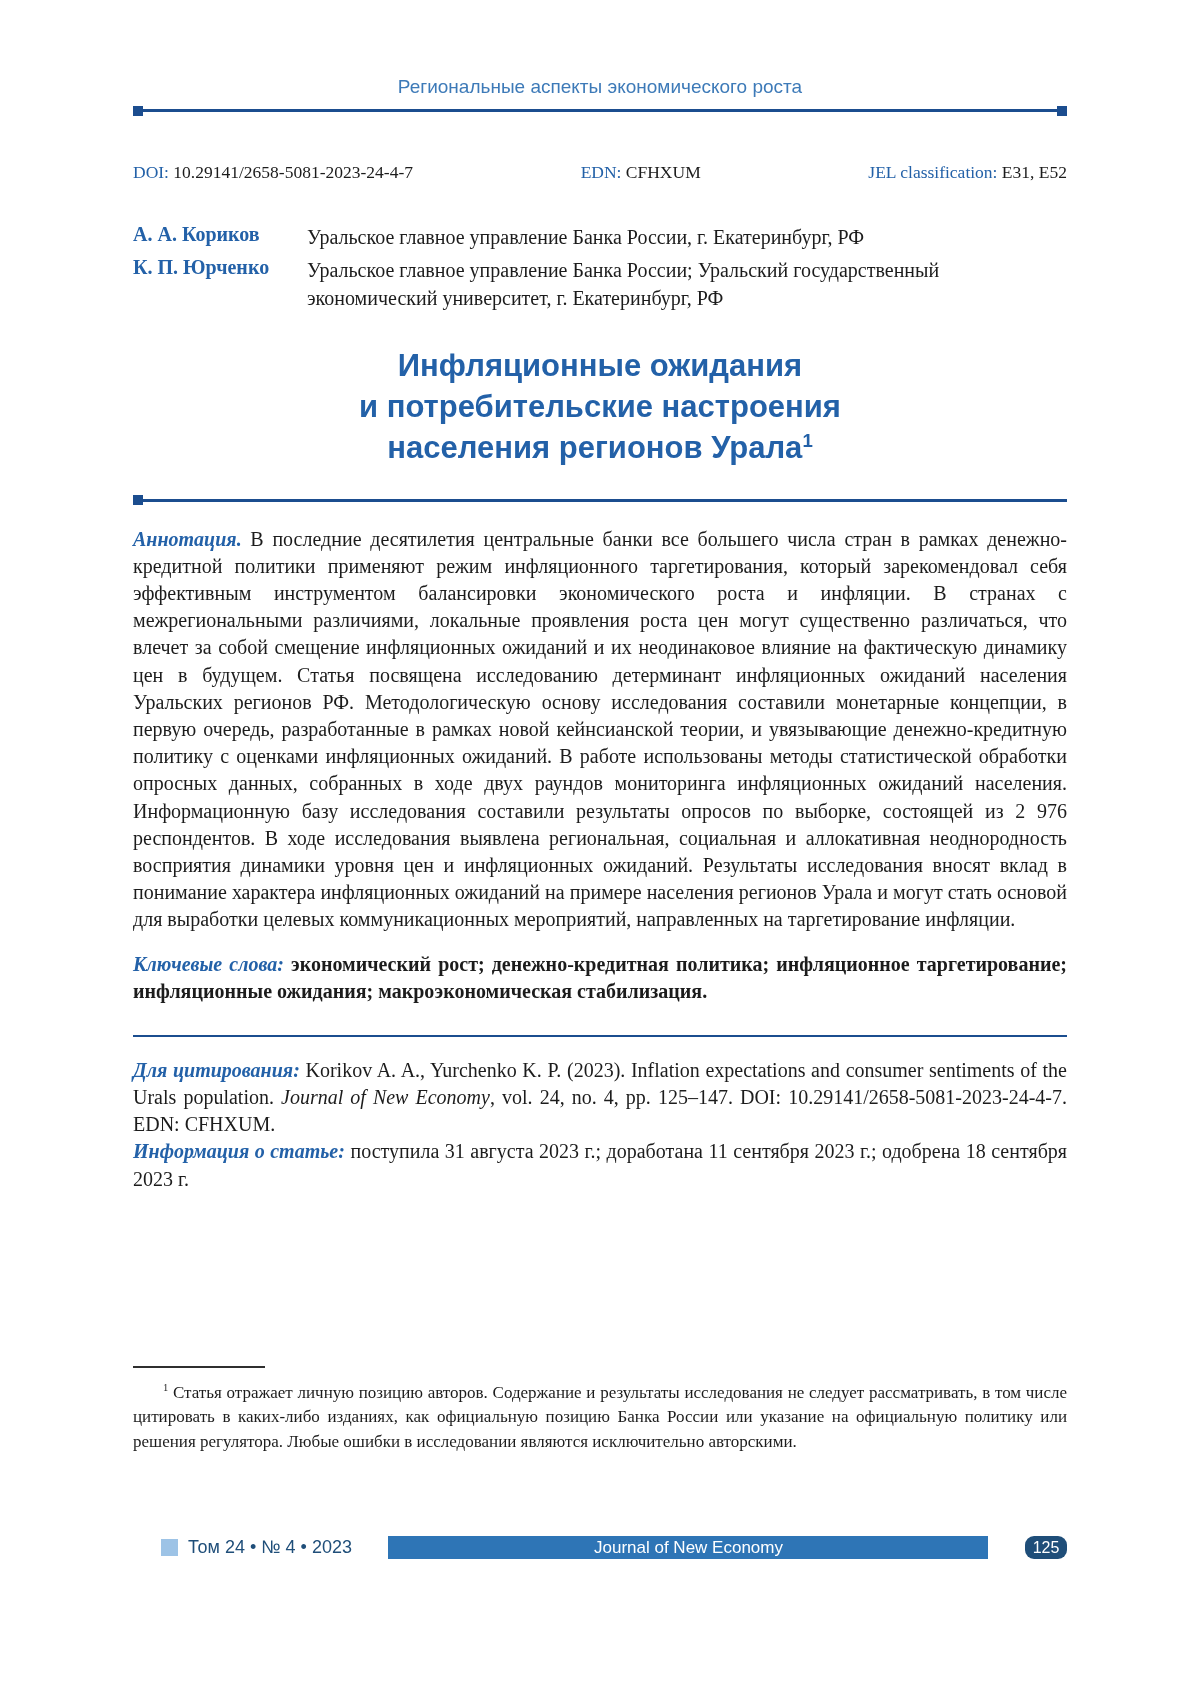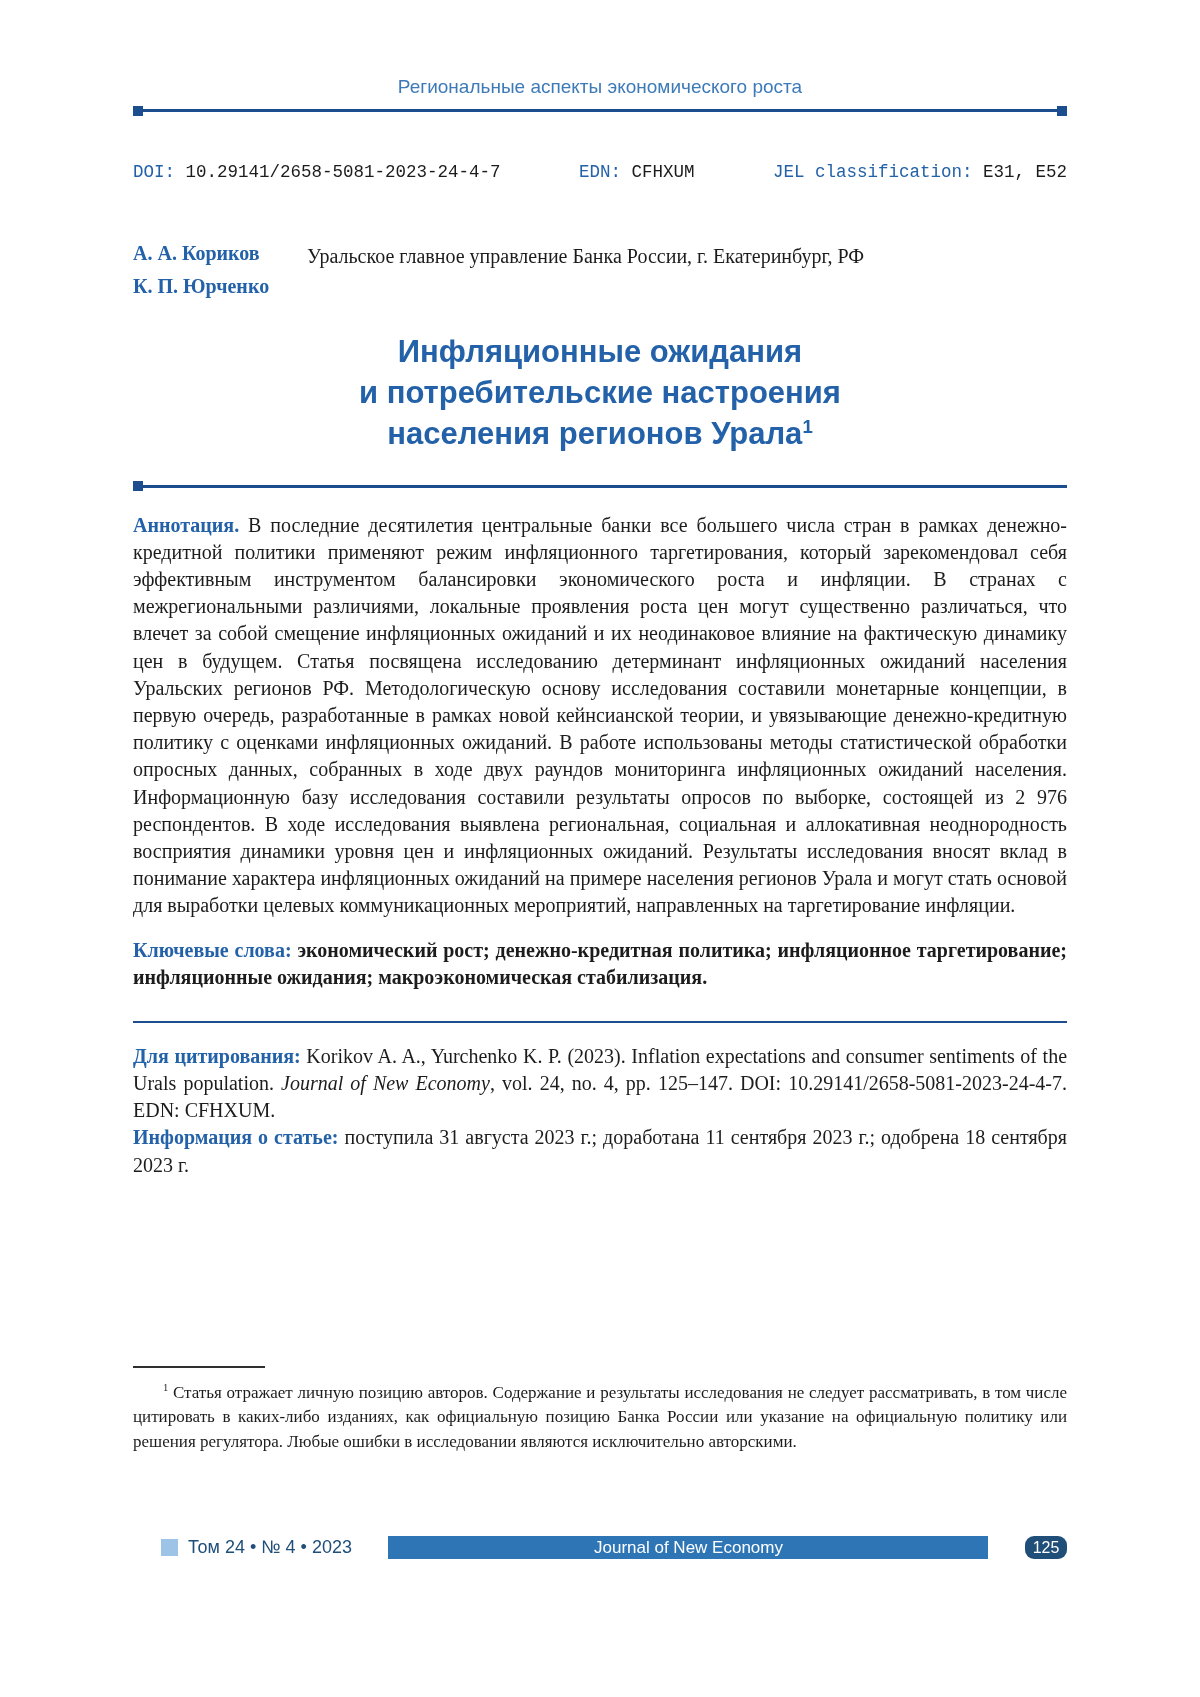--- a/index.html
+++ b/index.html
@@ -13,40 +13,40 @@
   .rule{position:relative;background:var(--rule,#1b4d8f);}
   .rule-thick{height:3px;}
   .rule-thin{height:2px;}
   .rule.mt11{margin-top:11px;}
   .rule.mt30{margin-top:30px;}
   .sq{position:absolute;width:10px;height:10px;background:var(--rule,#1b4d8f);
       top:50%;transform:translateY(-50%);}
   .sq.left{left:0;} .sq.right{right:0;}
 
   .meta-row{display:flex;justify-content:space-between;margin-top:50px;
-        font-family:Liberation Mono, monospace;font-size:17.5px;color:#1c1c1c;}
+        font-family:Liberation Serif, serif;font-size:17.5px;color:#1c1c1c;}
   .meta-label{color:var(--accent,#2361a8);}
 
-  .authors{margin-top:60px;font-size:20px;}
+  .authors{margin-top:40px;font-size:20px;}
   .author-row{display:flex;margin-bottom:5px;}
   .author-name{flex:0 0 174px;font-weight:bold;color:var(--accent,#2361a8);}
   .author-aff{flex:1;line-height:1.4;}
 
   .title{margin:34px 0 0;text-align:center;font-family:"Liberation Sans",sans-serif;
         font-size:31px;font-weight:700;line-height:1.32;color:var(--accent,#2361a8);}
   .title .tline{display:block;}
   .title sup{font-size:60%;}
 
   .para{margin:0;font-size:20px;line-height:1.36;text-align:justify;}
   .abstract{margin-top:24px;}
   .keywords{margin-top:17px;}
   .keywords-text{font-weight:bold;}
   .citation{margin-top:20px;}
   .info{margin-top:0;}
-  .label-accent{color:var(--accent,#2361a8);font-weight:bold;}
+  .label-accent{color:var(--accent,#2361a8);font-weight:bold;font-style:italic;}
   .journal-name{font-style:italic;}
 
   .footnote{position:absolute;left:133px;right:133px;top:1366px;}
   .footnote-rule{width:132px;height:2px;background:#2f2f2f;}
   .footnote-text{margin:12px 0 0;font-size:17px;line-height:1.45;text-align:justify;text-indent:30px;}
   .footnote-text sup{font-size:62%;}
 
   .footer{position:absolute;left:133px;right:133px;top:1536px;display:flex;align-items:center;
         justify-content:space-between;font-family:"Liberation Sans",sans-serif;}
   .footer-left{display:flex;align-items:center;gap:10px;flex:0 0 auto;padding-left:28px;}
@@ -85,20 +85,21 @@
       </div>
     </div>
 
     <div class="authors">
       <div class="author-row">
         <div class="author-name">А. А. Кориков</div>
         <div class="author-aff">Уральское главное управление Банка России, г. Екатеринбург, РФ</div>
       </div>
       <div class="author-row">
         <div class="author-name">К. П. Юрченко</div>
+        <div class="author-aff">Уральское главное управление Банка России; Уральский государственный экономический университет, г. Екатеринбург, РФ</div>
       </div>
     </div>
 
     <h1 class="title">
       <span class="tline">Инфляционные ожидания</span>
       <span class="tline">и потребительские настроения</span>
       <span class="tline"><span>населения регионов Урала</span><sup>1</sup></span>
     </h1>
 
     <div class="rule rule-thick mt30">

